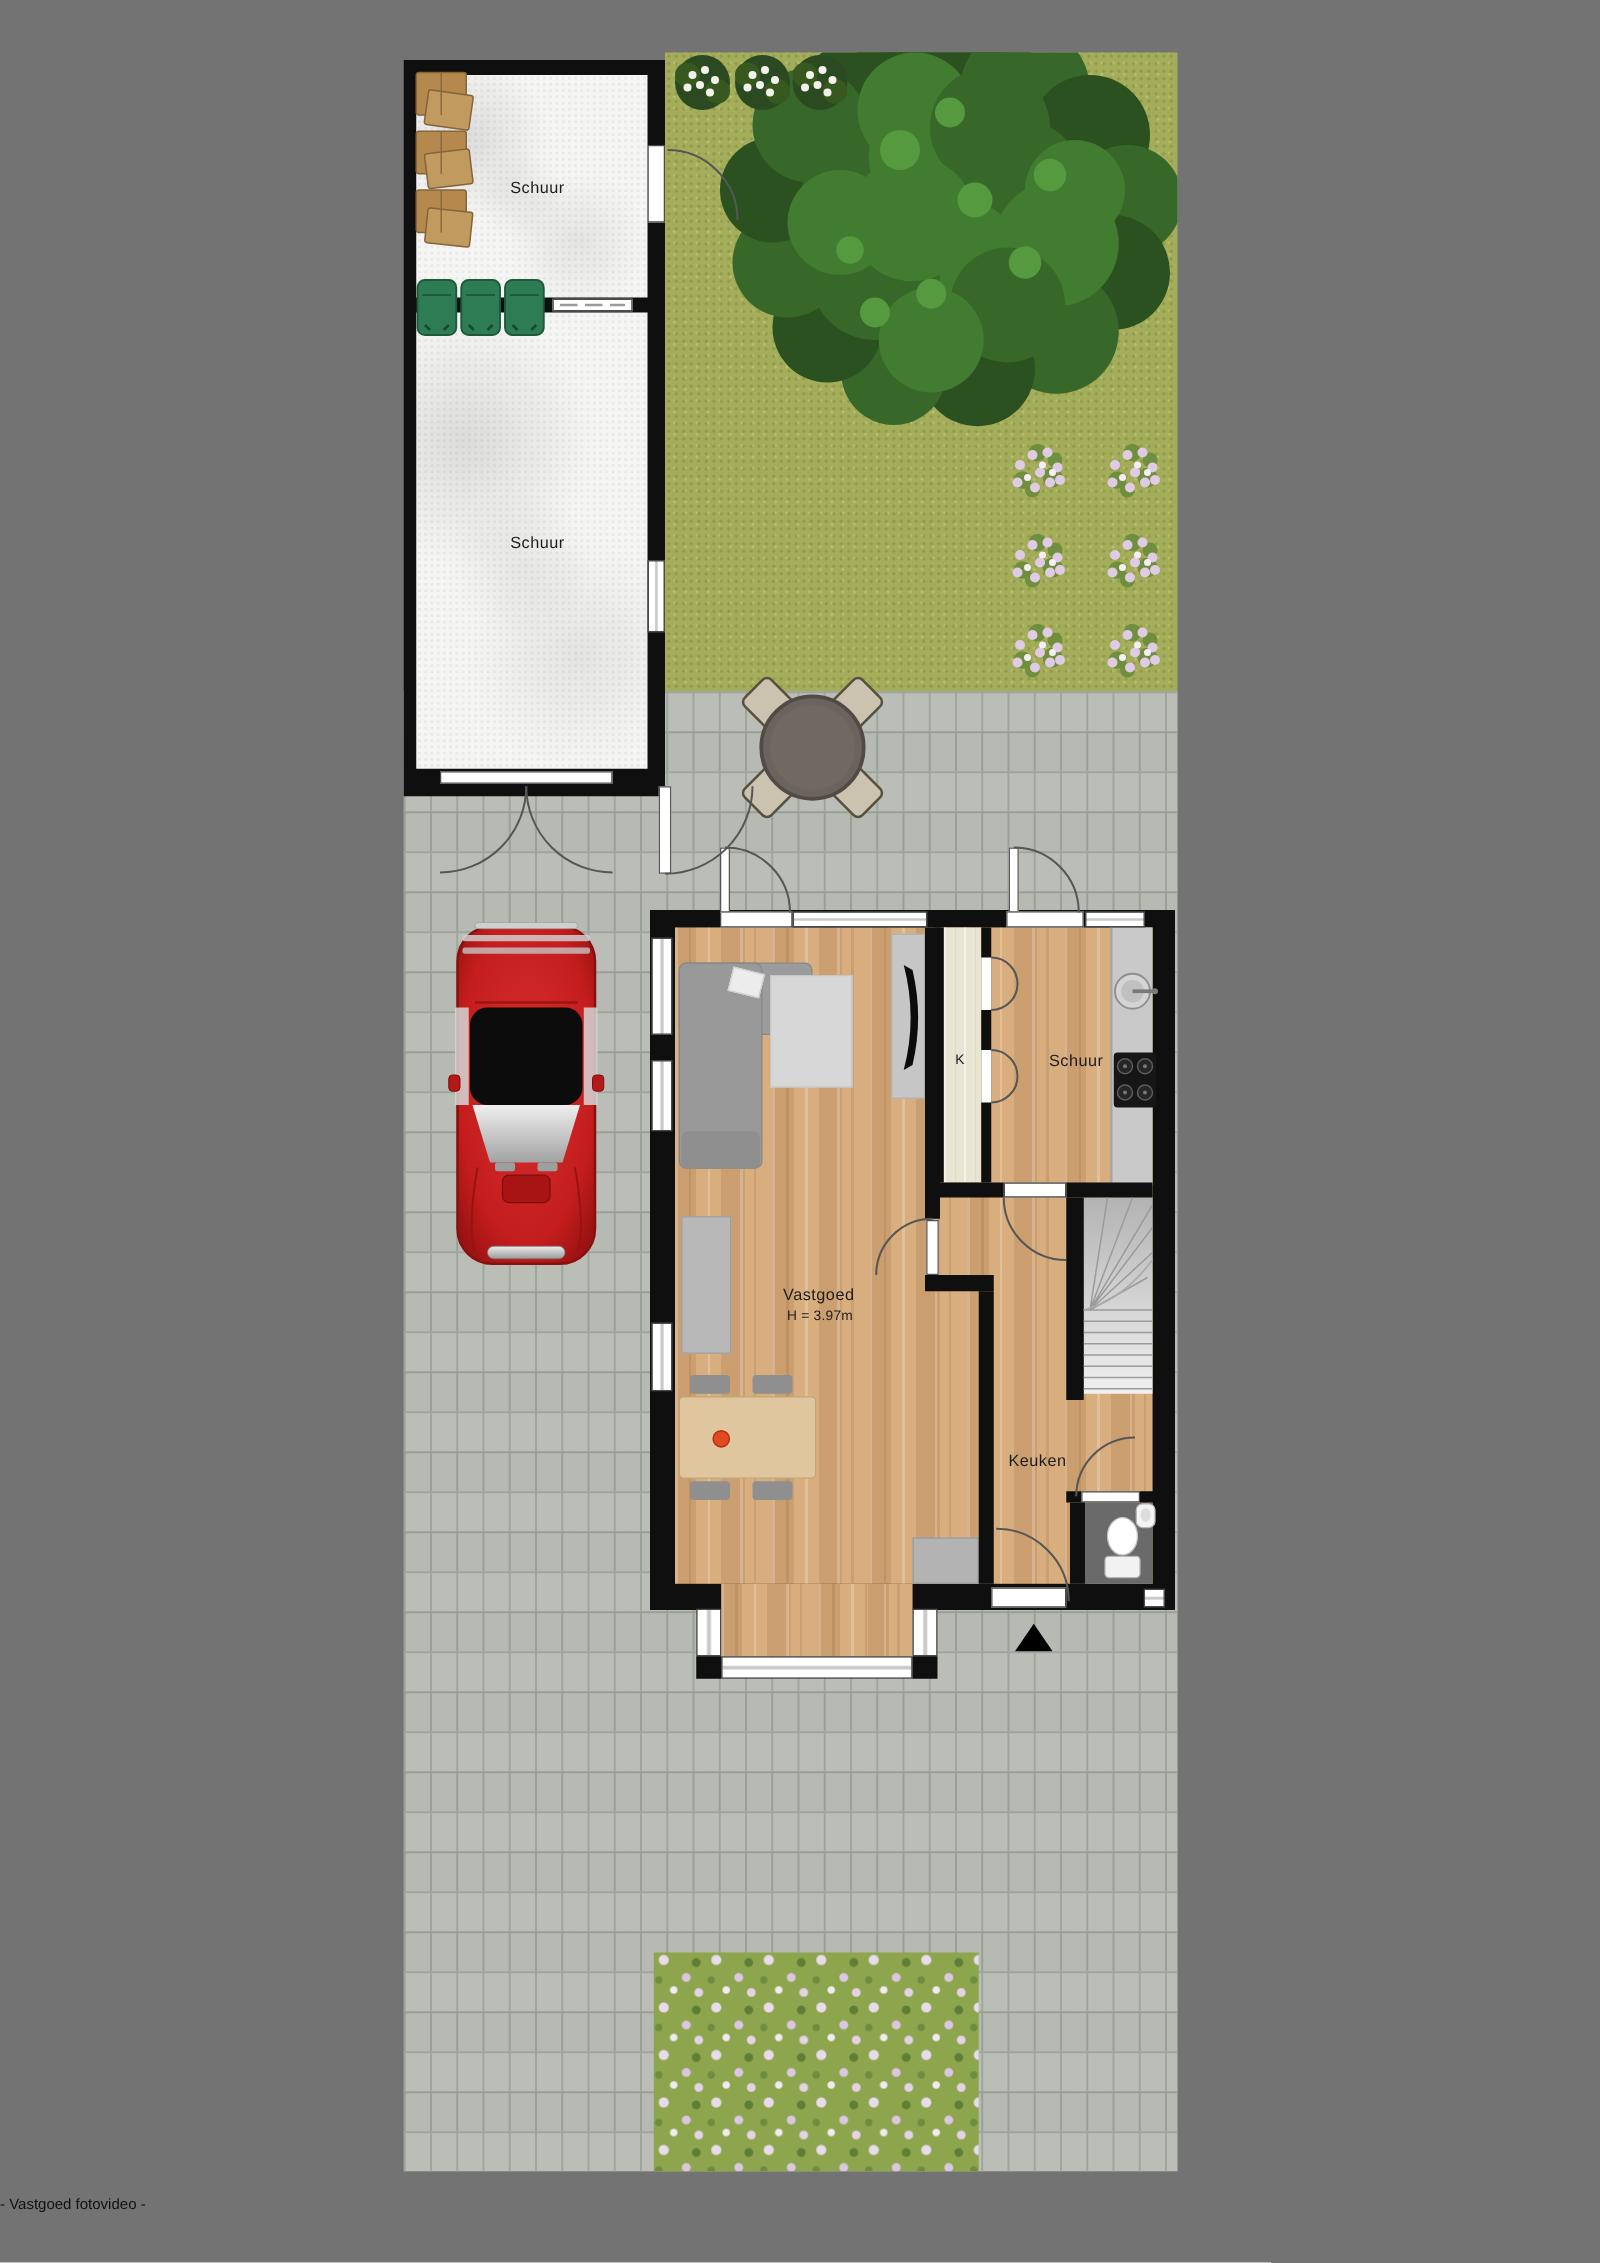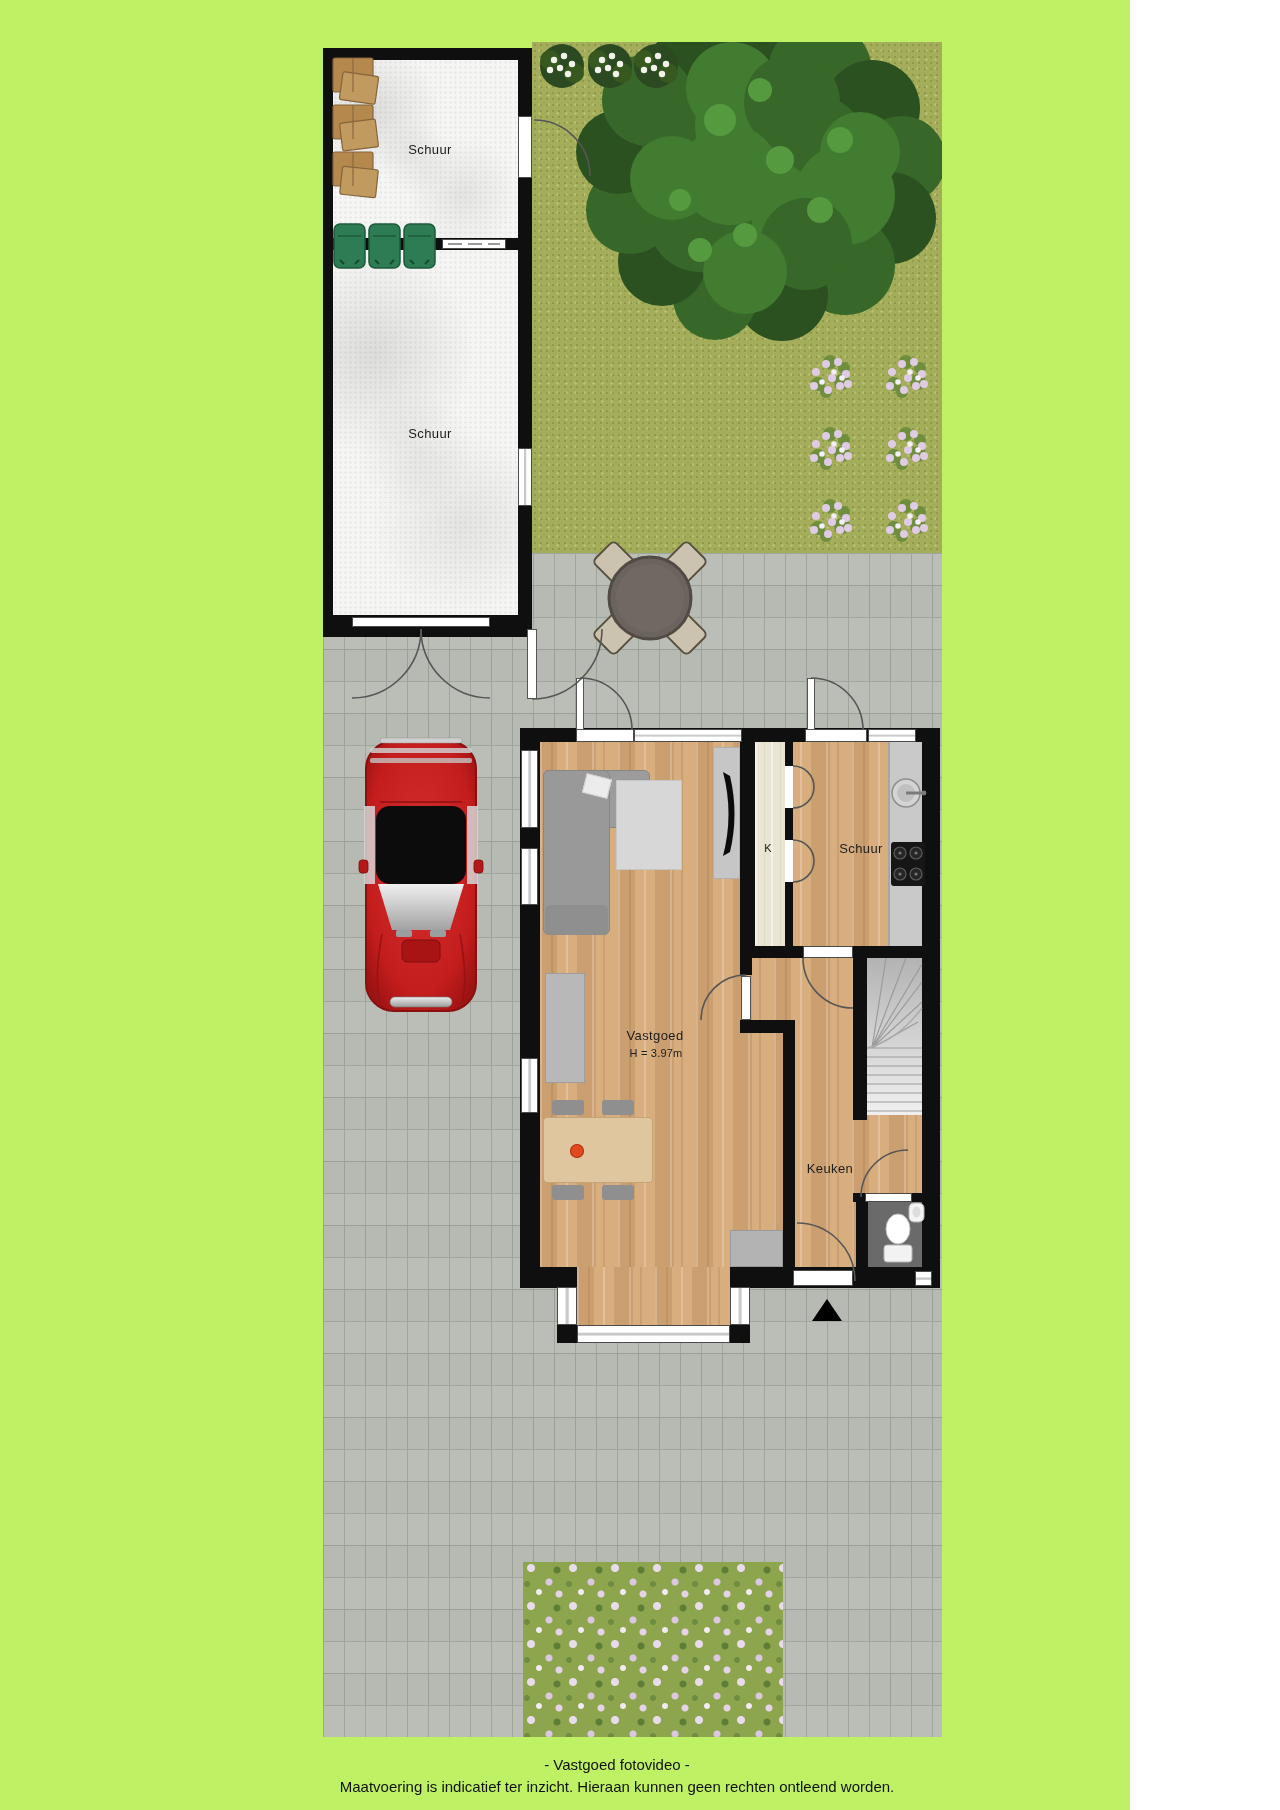--- a/index.html
+++ b/index.html
@@ -1,16 +1,16 @@
 <!DOCTYPE html>
 <html><head>
 <meta charset="utf-8">
 <style>
   html,body{margin:0;padding:0;background:#ffffff;}
-  #canvas{position:relative;width:1130px;height:1810px;background:#bef264;overflow:hidden;
+  #canvas{position:relative;width:1280px;height:1810px;background:#737373;overflow:hidden;
           font-family:"Liberation Sans", sans-serif;color:#1c1c1c;}
   .abs{position:absolute;}
   
   #grass{left:532px;top:42px;width:410px;height:511px;background-color:#a4ad5a;
     background-image:radial-gradient(rgba(110,122,44,.38) 1px,transparent 1.5px),
                      radial-gradient(rgba(232,238,186,.30) 1px,transparent 1.3px);
     background-size:6px 6px,9px 9px;background-position:0 0,3px 4px;}
   #paving{left:323px;top:553px;width:619px;height:1184px;background-color:#b6bab2;
     background-image:
       linear-gradient(rgba(255,255,255,.06) 50%,transparent 50%),
@@ -47,21 +47,21 @@
     background-image:repeating-linear-gradient(90deg,rgba(255,255,255,.5) 0 2px,transparent 2px 9px,rgba(150,140,110,.12) 9px 10px,transparent 10px 16px);}
   .winH{position:absolute;background:linear-gradient(180deg,#ffffff 0 38%,#c9c9c9 46% 56%,#ffffff 64% 100%);border:1px solid #4a4a4a;box-sizing:border-box;}
   .winV{position:absolute;background:linear-gradient(90deg,#ffffff 0 38%,#c9c9c9 46% 56%,#ffffff 64% 100%);border:1px solid #4a4a4a;box-sizing:border-box;}
   .sill{position:absolute;background:#ffffff;border:1px solid #4a4a4a;box-sizing:border-box;}
   .leaf{position:absolute;background:#ffffff;border:1px solid #555;box-sizing:border-box;}
   .furn{position:absolute;box-sizing:border-box;}
   
   .lbl{position:absolute;text-align:center;font-size:13px;letter-spacing:.4px;color:#1c1c1c;z-index:8;}
   .lbl.small{font-size:11px;letter-spacing:.2px;}
   #overlay{position:absolute;left:0;top:0;z-index:6;pointer-events:none;}
-  .footer-line{position:absolute;left:0;width:1234px;text-align:center;font-size:15px;color:#111;}
+  .footer-line{position:absolute;left:0;width:1234px;font-size:12px;color:#111;}
   .c1{fill:#1e3a17;} .c2{fill:#2b5120;} .c3{fill:#376829;} .c4{fill:#427c31;} .c5{fill:#569a40;}
   .arc{fill:none;stroke:#565656;stroke-width:1.6;}
   .tread{stroke:#9b9b9b;stroke-width:1.2;}
 </style>
 </head>
 <body>
 
 <div id="canvas">
 
   <div id="grass" class="abs"></div>
@@ -368,14 +368,13 @@
 
   <div class="lbl" style="left:370px;top:142px;width:120px;">Schuur</div>
   <div class="lbl" style="left:370px;top:426px;width:120px;">Schuur</div>
   <div class="lbl small" style="left:748px;top:842px;width:40px;">K</div>
   <div class="lbl" style="left:811px;top:841px;width:100px;">Schuur</div>
   <div class="lbl" style="left:585px;top:1028px;width:140px;">Vastgoed</div>
   <div class="lbl small" style="left:586px;top:1047px;width:140px;">H = 3.97m</div>
   <div class="lbl" style="left:780px;top:1161px;width:100px;">Keuken</div>
 
   <div class="footer-line" style="top:1756px;">- Vastgoed fotovideo -</div>
-  <div class="footer-line" style="top:1778px;">Maatvoering is indicatief ter inzicht. Hieraan kunnen geen rechten ontleend worden.</div>
 </div>
 
 </body></html>

